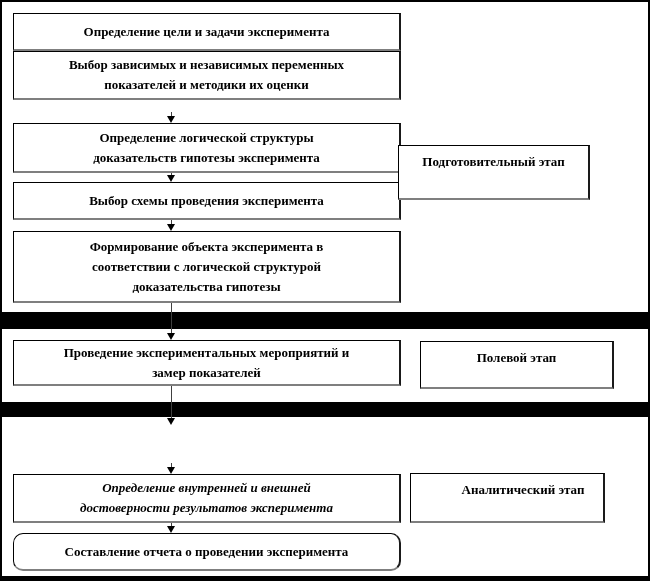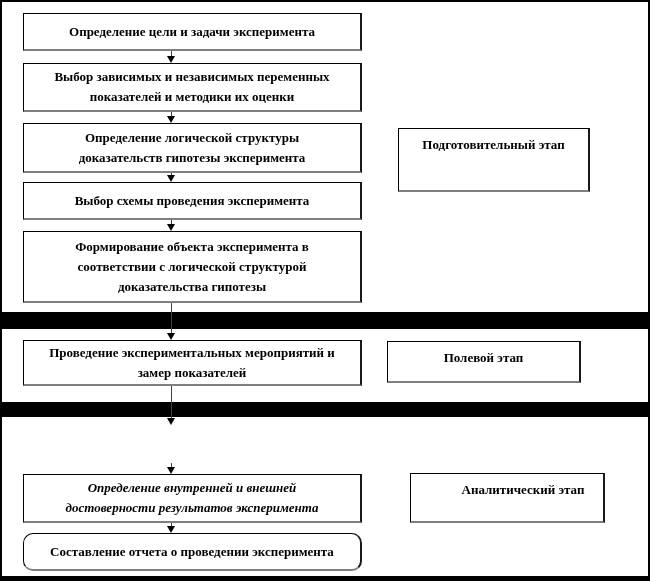--- a/index.html
+++ b/index.html
@@ -15,31 +15,30 @@
     background: #ffffff;
     border: 2px solid #000000;
     border-bottom: 5px solid #000000;
     overflow: hidden;
     font-family: "Liberation Serif", "DejaVu Serif", serif;
     color: #000000;
   }
   .step {
     position: absolute;
     left: 11px;
-    width: 339px;
+    width: 388px;
     box-sizing: border-box;
     border: 1px solid #000000;
     border-right: 2px solid #1a1a1a;
     border-bottom: 2px solid #7f7f7f;
     background: #ffffff;
     display: flex;
     align-items: center;
     justify-content: center;
     text-align: center;
-    margin-left: 10px;
   }
   .step-text {
     font-weight: bold;
     font-size: 13px;
     line-height: 20px;
     white-space: pre-line;
     padding: 0 6px;
   }
   .stage {
     position: absolute;
@@ -96,21 +95,21 @@
 
   <div class="step" style="top:11px; height:38px;">
     <span class="step-text">Определение цели и задачи эксперимента</span>
   </div>
 
   <div class="arrow" style="top:49px; height:12px;">
     <span class="arrow-line"></span>
     <span class="arrow-head"></span>
   </div>
 
-  <div class="step" style="top:61px; height:49px;">
+  <div class="step" style="top:49px; height:49px;">
     <span class="step-text">Выбор зависимых и независимых переменных
 показателей и методики их оценки</span>
   </div>
 
   <div class="arrow" style="top:110px; height:11px;">
     <span class="arrow-line"></span>
     <span class="arrow-head"></span>
   </div>
 
   <div class="step" style="top:121px; height:50px;">
@@ -131,37 +130,37 @@
     <span class="arrow-line"></span>
     <span class="arrow-head"></span>
   </div>
 
   <div class="step" style="top:229px; height:72px;">
     <span class="step-text">Формирование  объекта эксперимента в
 соответствии с логической структурой
 доказательства гипотезы</span>
   </div>
 
-  <div class="stage" style="left:396px; top:126px; width:192px; height:64px;justify-content:center;">
+  <div class="stage" style="left:396px; top:143px; width:192px; height:55px;justify-content:center;">
     <span class="stage-text">Подготовительный этап</span>
   </div>
 
   <div class="divider-bar" style="top:310px; height:17px;"></div>
 
   <div class="arrow" style="top:301px; height:37px;">
     <span class="arrow-line"></span>
     <span class="arrow-head"></span>
   </div>
 
   <div class="step" style="top:338px; height:46px;">
     <span class="step-text">Проведение экспериментальных мероприятий и
 замер показателей</span>
   </div>
 
-  <div class="stage" style="left:385px; top:339px; width:194px; height:42px;">
+  <div class="stage" style="left:418px; top:339px; width:194px; height:48px;">
     <span class="stage-text">Полевой этап</span>
   </div>
 
   <div class="divider-bar" style="top:400px; height:15px;"></div>
 
   <div class="arrow" style="top:384px; height:39px;">
     <span class="arrow-line"></span>
     <span class="arrow-head"></span>
   </div>
 

